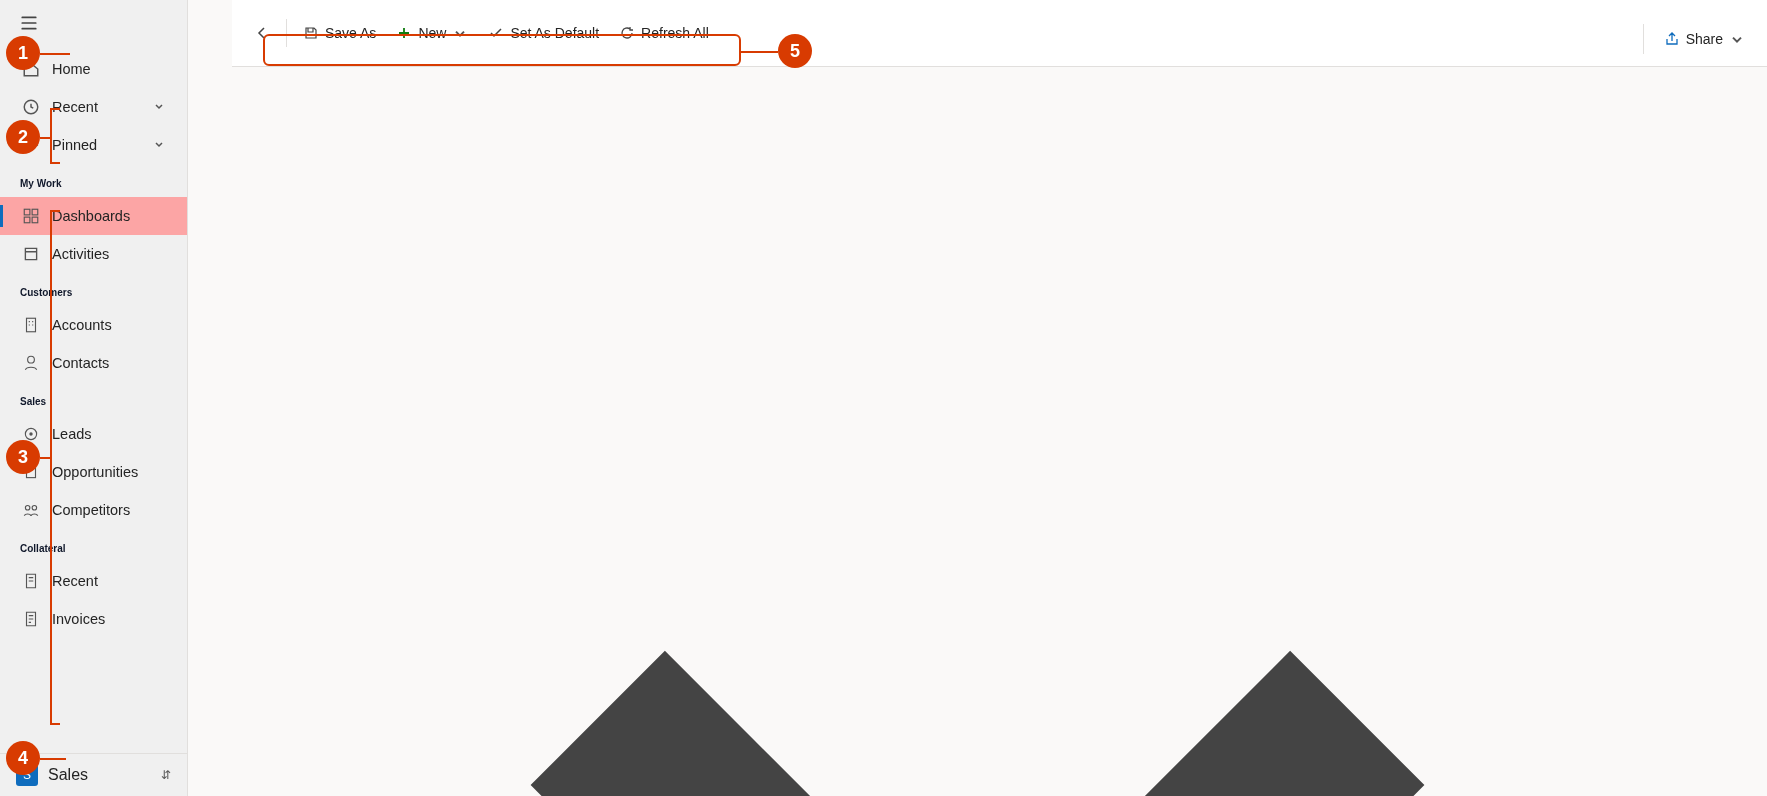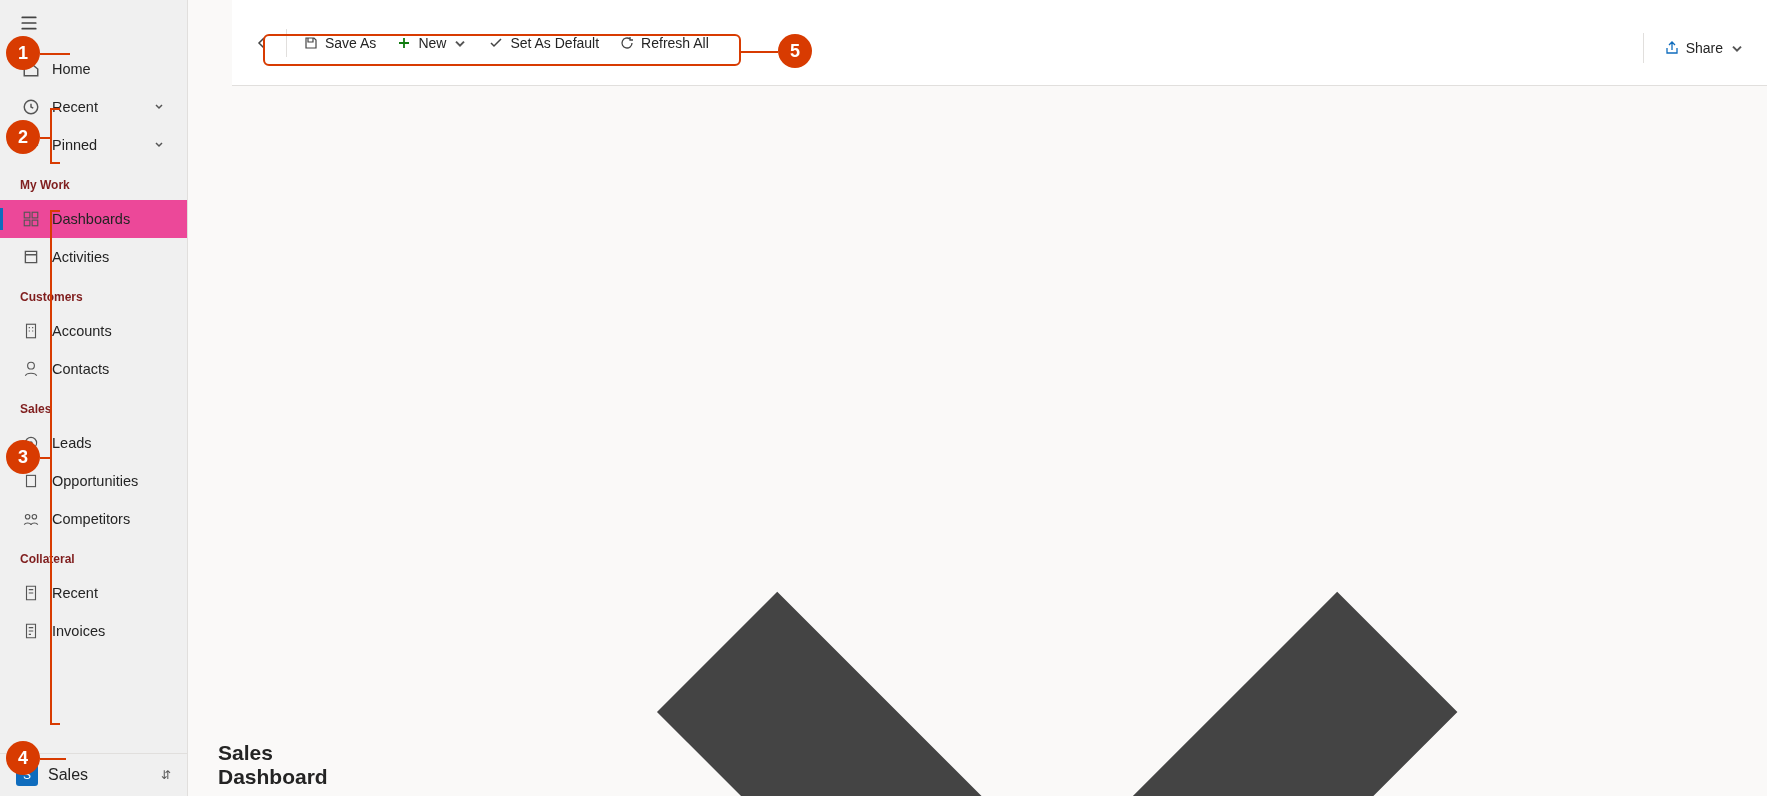--- a/index.html
+++ b/index.html
@@ -1,34 +1,34 @@
 <!DOCTYPE html>
 <html><head>
 <meta charset="utf-8">
 <style>
 * { box-sizing: border-box; margin: 0; padding: 0; font-family: "Segoe UI", Arial, sans-serif; }
 body { background: #faf9f8; color: #242424; overflow: hidden; }
 
 .app { display: flex; height: 796px; width: 1767px; position: relative; }
 
 
-.topbar { position: absolute; top: 0; left: 232px; right: 0; height: 86px; background: #fff; display: flex; align-items: center; padding: 0 12px; border-bottom: 1px solid #e1dfdd; }
+.topbar { position: absolute; top: 0; left: 232px; right: 0; height: 67px; background: #fff; display: flex; align-items: center; padding: 0 12px; border-bottom: 1px solid #e1dfdd; }
 .tool-btn { display: inline-flex; align-items: center; gap: 6px; padding: 7px 10px; font-size: 14px; color: #242424; cursor: pointer; border-radius: 2px; }
 .tool-icon { width: 16px; height: 16px; display: inline-flex; align-items: center; justify-content: center; }
 .share-box { margin-left: auto; display: flex; align-items: center; border-left: 1px solid #e1dfdd; padding-left: 10px; margin-top: 11px; }
 
 
 .sidebar { width: 188px; background: #f0f0f0; border-right: 1px solid #e1dfdd; display: flex; flex-direction: column; height: 100%; overflow-y: auto; }
 .hamburger { padding: 14px 20px; }
 .nav-item { display: flex; align-items: center; gap: 12px; padding: 10px 14px 10px 22px; font-size: 14.5px; cursor: pointer; position: relative; }
 .nav-item.with-chevron { justify-content: space-between; }
 .nav-item .chev { margin-left: auto; margin-right: 8px; }
-.nav-item.active { background: #ec4899; }
+.nav-item.active { background: #fca5a5; }
 .nav-item.active::before { content:""; position:absolute; left:0; top:8px; bottom:8px; width:3px; background:#0f6cbd; }
-.nav-section { font-size: 12px; font-weight: 600; padding: 14px 20px 8px; color: #7f1d1d; }
+.nav-section { font-size: 10px; font-weight: 600; padding: 14px 20px 8px; color: #0f172a; }
 .nav-icon { width: 18px; height: 18px; display: inline-flex; align-items: center; justify-content: center; color:#555; }
 .app-switch { margin-top: auto; display: flex; align-items: center; gap: 10px; padding: 10px 16px; border-top: 1px solid #e1dfdd; }
 .app-badge { width: 22px; height: 22px; background: #0f6cbd; color:#fff; font-size:12px; display:flex; align-items:center; justify-content:center; border-radius:3px; }
 .app-switch .chev2 { margin-left: auto; font-size:12px; color:#555; }
 
 
 .main { flex: 1; padding-top: 67px; overflow: hidden; display:flex; flex-direction:column; }
 .page-head { padding: 18px 30px 18px; font-size: 21px; font-weight: 600; display:flex; align-items:center; gap:6px; }
 
 
@@ -238,21 +238,20 @@
             <svg viewBox="0 0 12 12">
               <path d="M3 5l3 3 3-3" fill="none" stroke="#555" stroke-width="1.5"></path>
             </svg>
           </span>
       </div>
     </div>
   </div>
 
   <div class="main">
     <div class="page-head">
-      <span>Sales Dashboard</span>
       <svg width="14" height="14" viewBox="0 0 12 12">
           <path d="M3 5l3 3 3-3" fill="none" stroke="#444" stroke-width="1.5"></path>
         </svg>
     </div>
 
   </div>
 
   <div class="red-box" style="left:263px; top:34px; width:478px; height:32px;"></div>
 
   <div class="callout" style="left:6px; top:36px;">1</div>

